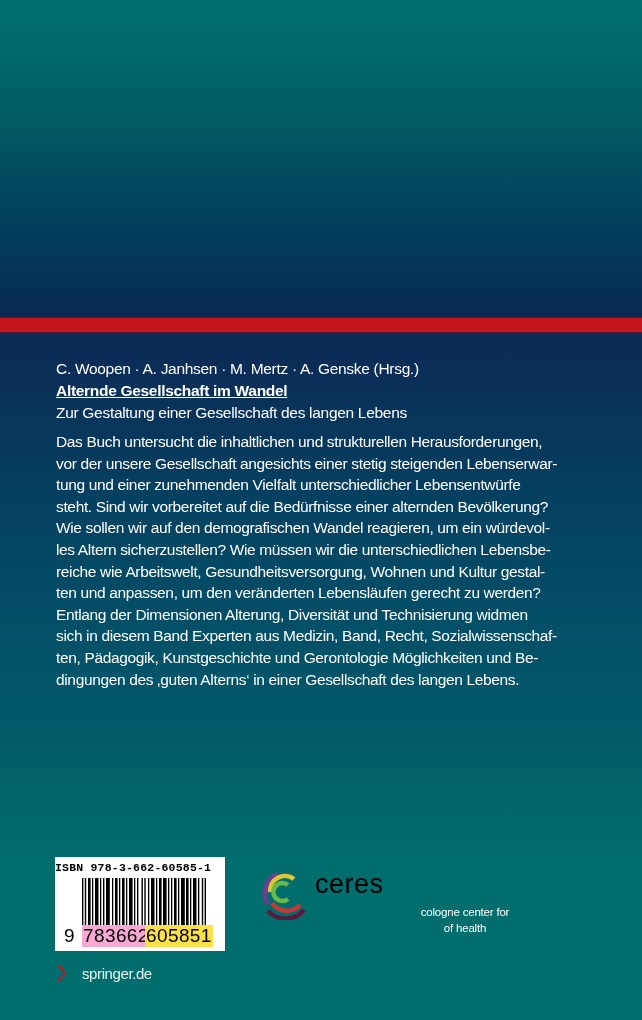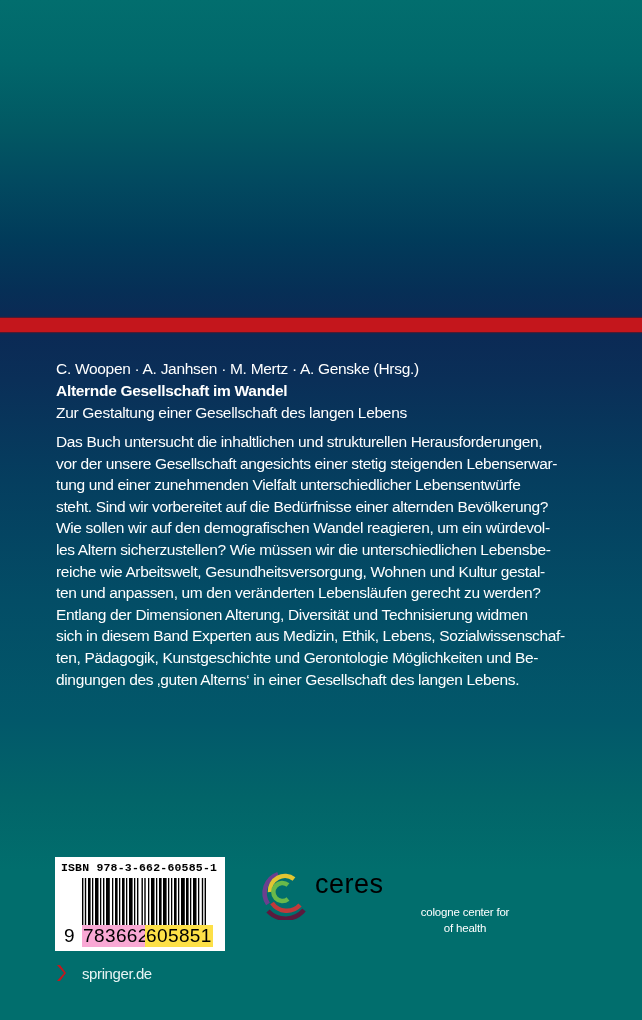--- a/index.html
+++ b/index.html
@@ -18,34 +18,34 @@
       background: #c4161c;
       box-shadow: 0 -1px 1px rgba(120,20,30,0.6), 0 1px 1px rgba(120,20,30,0.6);
     }
     .header-block {
       position: absolute; left: 56px; top: 358px; width: 560px;
     }
     .authors, .title, .subtitle {
       font-size: 15.5px; line-height: 22px; white-space: nowrap;
       letter-spacing: -0.3px;
     }
-    .title { font-weight: bold; }
+    .title { font-weight: bold; text-decoration: underline; }
     .body-text {
       position: absolute; left: 56px; top: 431px; width: 580px;
     }
     .body-line {
       font-size: 15.5px; line-height: 21.6px; white-space: nowrap;
       letter-spacing: -0.35px;
     }
     .barcode-box {
       position: absolute; left: 55px; top: 857px; width: 170px; height: 94px;
       background: #ffffff; color: #000;
     }
     .isbn-text {
-      position: absolute; left: 0; top: 4px; width: 168px; text-align: center;
+      position: absolute; left: 0; top: 4px; width: 168px; text-align: left;
       font-family: "Liberation Mono", "DejaVu Sans Mono", monospace;
       font-size: 11.5px; font-weight: bold; letter-spacing: 0.2px;
     }
     .bars {
       position: absolute; left: 27px; top: 21px; width: 124px; height: 55px;
     }
     .ean-digits {
       position: absolute; left: 0; top: 68px; width: 170px;
       font-family: "Liberation Sans", sans-serif; font-size: 19px; line-height: 22px;
     }
@@ -84,21 +84,21 @@
 <div class="body-text">
   <div class="body-line">Das Buch untersucht die inhaltlichen und strukturellen Herausforderungen,</div>
   <div class="body-line">vor der unsere Gesellschaft angesichts einer stetig steigenden Lebenserwar-</div>
   <div class="body-line">tung und einer zunehmenden Vielfalt unterschiedlicher Lebensentwürfe</div>
   <div class="body-line">steht. Sind wir vorbereitet auf die Bedürfnisse einer alternden Bevölkerung?</div>
   <div class="body-line">Wie sollen wir auf den demografischen Wandel reagieren, um ein würdevol-</div>
   <div class="body-line">les Altern sicherzustellen? Wie müssen wir die unterschiedlichen Lebensbe-</div>
   <div class="body-line">reiche wie Arbeitswelt, Gesundheitsversorgung, Wohnen und Kultur gestal-</div>
   <div class="body-line">ten und anpassen, um den veränderten Lebensläufen gerecht zu werden?</div>
   <div class="body-line">Entlang der Dimensionen Alterung, Diversität und Technisierung widmen</div>
-  <div class="body-line">sich in diesem Band Experten aus Medizin, Ethik, Lebens, Sozialwissenschaf-</div>
+  <div class="body-line">sich in diesem Band Experten aus Medizin, Band, Recht, Sozialwissenschaf-</div>
   <div class="body-line">ten, Pädagogik, Kunstgeschichte und Gerontologie Möglichkeiten und Be-</div>
   <div class="body-line">dingungen des ‚guten Alterns‘ in einer Gesellschaft des langen Lebens.</div>
 </div>
 
 <div class="barcode-box">
   <div class="isbn-text">ISBN 978-3-662-60585-1</div>
   <svg class="bars" viewBox="0 0 124 55" preserveAspectRatio="none">
     <g fill="#000">
       <rect x="0" y="0" width="1.4" height="55"></rect>
       <rect x="2.8" y="0" width="1.4" height="55"></rect>

